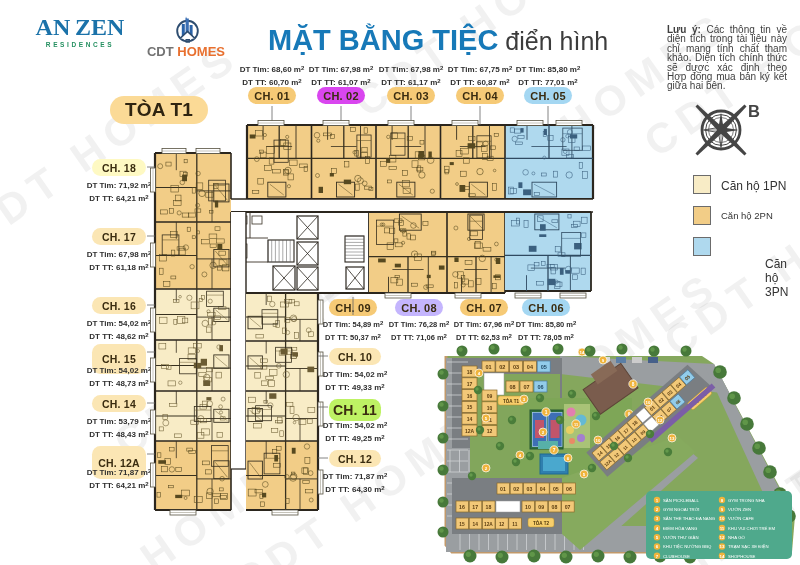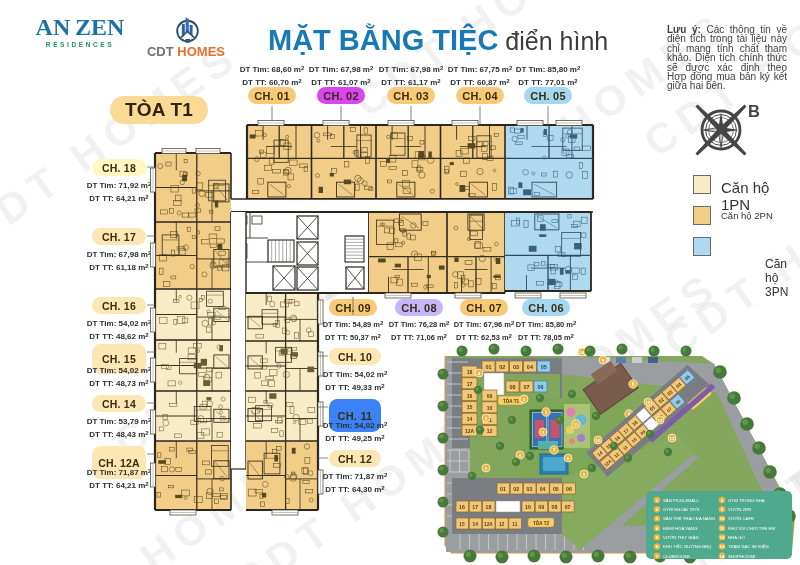--- a/index.html
+++ b/index.html
@@ -49,21 +49,21 @@
         <path d="M31 48.5 L33.5 33.5 L31 31 L28.5 33.5 Z" stroke-width="0.9"></path>
         <path d="M13.5 31 L28.5 28.5 L31 31 L28.5 33.5 Z" stroke-width="0.9"></path>
         <path d="M48.5 31 L33.5 28.5 L31 31 L33.5 33.5 Z" fill="#454545" stroke="none"></path>
         <line x1="31" y1="16" x2="31" y2="46" stroke-width="0.7"></line>
         <line x1="16" y1="31" x2="46" y2="31" stroke-width="0.7"></line>
       </g>
       <text x="58" y="18" font-size="16.5" fill="#454545" font-weight="600">B</text>
     </svg>
 
 <div style="position:absolute;left:693px;top:175px;width:18px;height:19px;background:#F8ECC6;border:1px solid #6b6b6b;"></div>
-<div style="position:absolute;left:721px;top:179px;font-size:15px;color:#333;">Căn hộ 1PN</div>
+<div style="position:absolute;left:721px;top:179px;font-size:12px;color:#333;">Căn hộ 1PN</div>
 
 <div style="position:absolute;left:693px;top:206px;width:18px;height:19px;background:#F2CD87;border:1px solid #6b6b6b;"></div>
 <div style="position:absolute;left:721px;top:210px;font-size:9.5px;color:#333;">Căn hộ 2PN</div>
 
 <div style="position:absolute;left:693px;top:237px;width:18px;height:19px;background:#AFD9EE;border:1px solid #6b6b6b;"></div>
 <div style="position:absolute;left:721px;top:257px;font-size:12px;color:#333;margin-left:44px;">Căn hộ 3PN</div>
 
 <div style="position:absolute;left:110px;top:96px;width:98px;height:28px;background:#FBDA96;border-radius:14.0px;display:flex;align-items:center;justify-content:center;font-size:19px;font-weight:700;color:#2f2410;letter-spacing:.2px;">TÒA T1</div>
 
 <div style="position:absolute;left:224.0px;top:63px;width:96px;text-align:center;font-size:8.0px;line-height:10.5px;color:#2e2e2e;font-weight:600;">DT Tim: 68,60 m<span style="font-size:6px;vertical-align:2px">2</span><br>DT TT: 60,70 m<span style="font-size:6px;vertical-align:2px">2</span></div>
@@ -107,21 +107,21 @@
 
 <div style="position:absolute;left:92px;top:395px;width:54px;height:17px;background:#FBE6B4;border-radius:8.5px;display:flex;align-items:center;justify-content:center;font-size:10.5px;font-weight:700;color:#3a2c10;letter-spacing:.2px;">CH. 14</div>
 <div style="position:absolute;left:71.0px;top:415px;width:96px;text-align:center;font-size:8.0px;line-height:10.5px;color:#2e2e2e;font-weight:600;">DT Tim: 53,79 m<span style="font-size:6px;vertical-align:2px">2</span><br>DT TT: 48,43 m<span style="font-size:6px;vertical-align:2px">2</span></div>
 
 <div style="position:absolute;left:92px;top:446px;width:54px;height:33px;background:#FBE6B4;border-radius:8.5px;display:flex;align-items:center;justify-content:center;font-size:10.5px;font-weight:700;color:#3a2c10;letter-spacing:.2px;">CH. 12A</div>
 <div style="position:absolute;left:71.0px;top:466px;width:96px;text-align:center;font-size:8.0px;line-height:10.5px;color:#2e2e2e;font-weight:600;">DT Tim: 71,87 m<span style="font-size:6px;vertical-align:2px">2</span><br>DT TT: 64,21 m<span style="font-size:6px;vertical-align:2px">2</span></div>
 
 <div style="position:absolute;left:329px;top:348px;width:52px;height:17px;background:#FBE6B4;border-radius:8.5px;display:flex;align-items:center;justify-content:center;font-size:10.5px;font-weight:700;color:#3a2c10;letter-spacing:.2px;">CH. 10</div>
 <div style="position:absolute;left:307.0px;top:368px;width:96px;text-align:center;font-size:8.0px;line-height:10.5px;color:#2e2e2e;font-weight:600;">DT Tim: 54,02 m<span style="font-size:6px;vertical-align:2px">2</span><br>DT TT: 49,33 m<span style="font-size:6px;vertical-align:2px">2</span></div>
 
-<div style="position:absolute;left:329px;top:399px;width:52px;height:33px;background:#3b82f6;border-radius:8.5px;display:flex;align-items:center;justify-content:center;font-size:11px;font-weight:700;color:#3a2c10;letter-spacing:.2px;">CH. 11</div>
+<div style="position:absolute;left:329px;top:399px;width:52px;height:22px;background:#bef264;border-radius:8.5px;display:flex;align-items:center;justify-content:center;font-size:14px;font-weight:700;color:#3a2c10;letter-spacing:.2px;">CH. 11</div>
 <div style="position:absolute;left:307.0px;top:419px;width:96px;text-align:center;font-size:8.0px;line-height:10.5px;color:#2e2e2e;font-weight:600;">DT Tim: 54,02 m<span style="font-size:6px;vertical-align:2px">2</span><br>DT TT: 49,25 m<span style="font-size:6px;vertical-align:2px">2</span></div>
 
 <div style="position:absolute;left:329px;top:450px;width:52px;height:17px;background:#FBE6B4;border-radius:8.5px;display:flex;align-items:center;justify-content:center;font-size:10.5px;font-weight:700;color:#3a2c10;letter-spacing:.2px;">CH. 12</div>
 <div style="position:absolute;left:307.0px;top:470px;width:96px;text-align:center;font-size:8.0px;line-height:10.5px;color:#2e2e2e;font-weight:600;">DT Tim: 71,87 m<span style="font-size:6px;vertical-align:2px">2</span><br>DT TT: 64,30 m<span style="font-size:6px;vertical-align:2px">2</span></div>
 <svg style="position:absolute;left:0;top:0;" width="800" height="565" viewBox="0 0 800 565">
 <rect x="247.0" y="125.0" width="258.0" height="74.0" fill="#F2CD87"></rect>
 <rect x="505.0" y="125.0" width="88.0" height="74.0" fill="#AFD9EE"></rect>
 <line x1="247.0" y1="125.0" x2="593.0" y2="125.0" stroke="#2b261e" stroke-width="2.2"></line>
 <line x1="247.0" y1="199.0" x2="593.0" y2="199.0" stroke="#2b261e" stroke-width="2"></line>
 <line x1="247.0" y1="125.0" x2="247.0" y2="199.0" stroke="#2b261e" stroke-width="2.2"></line>

